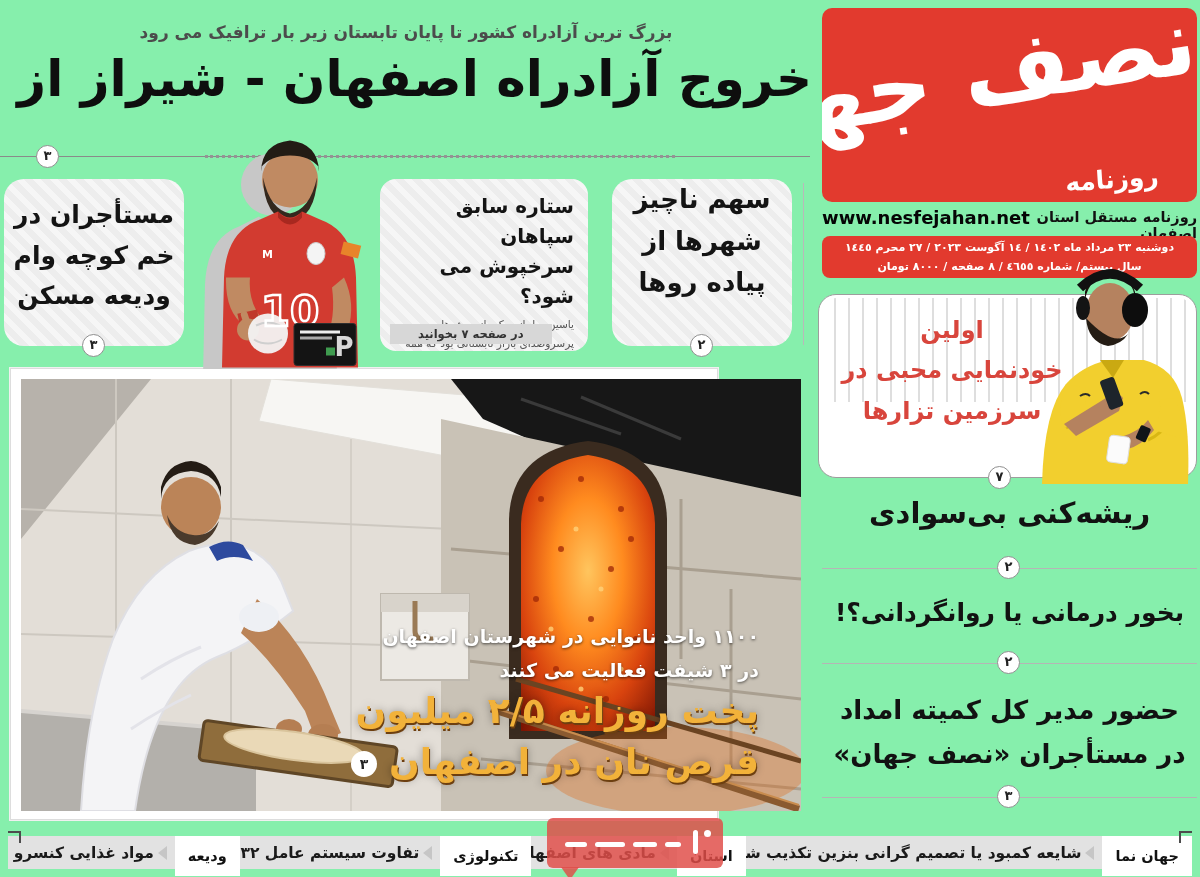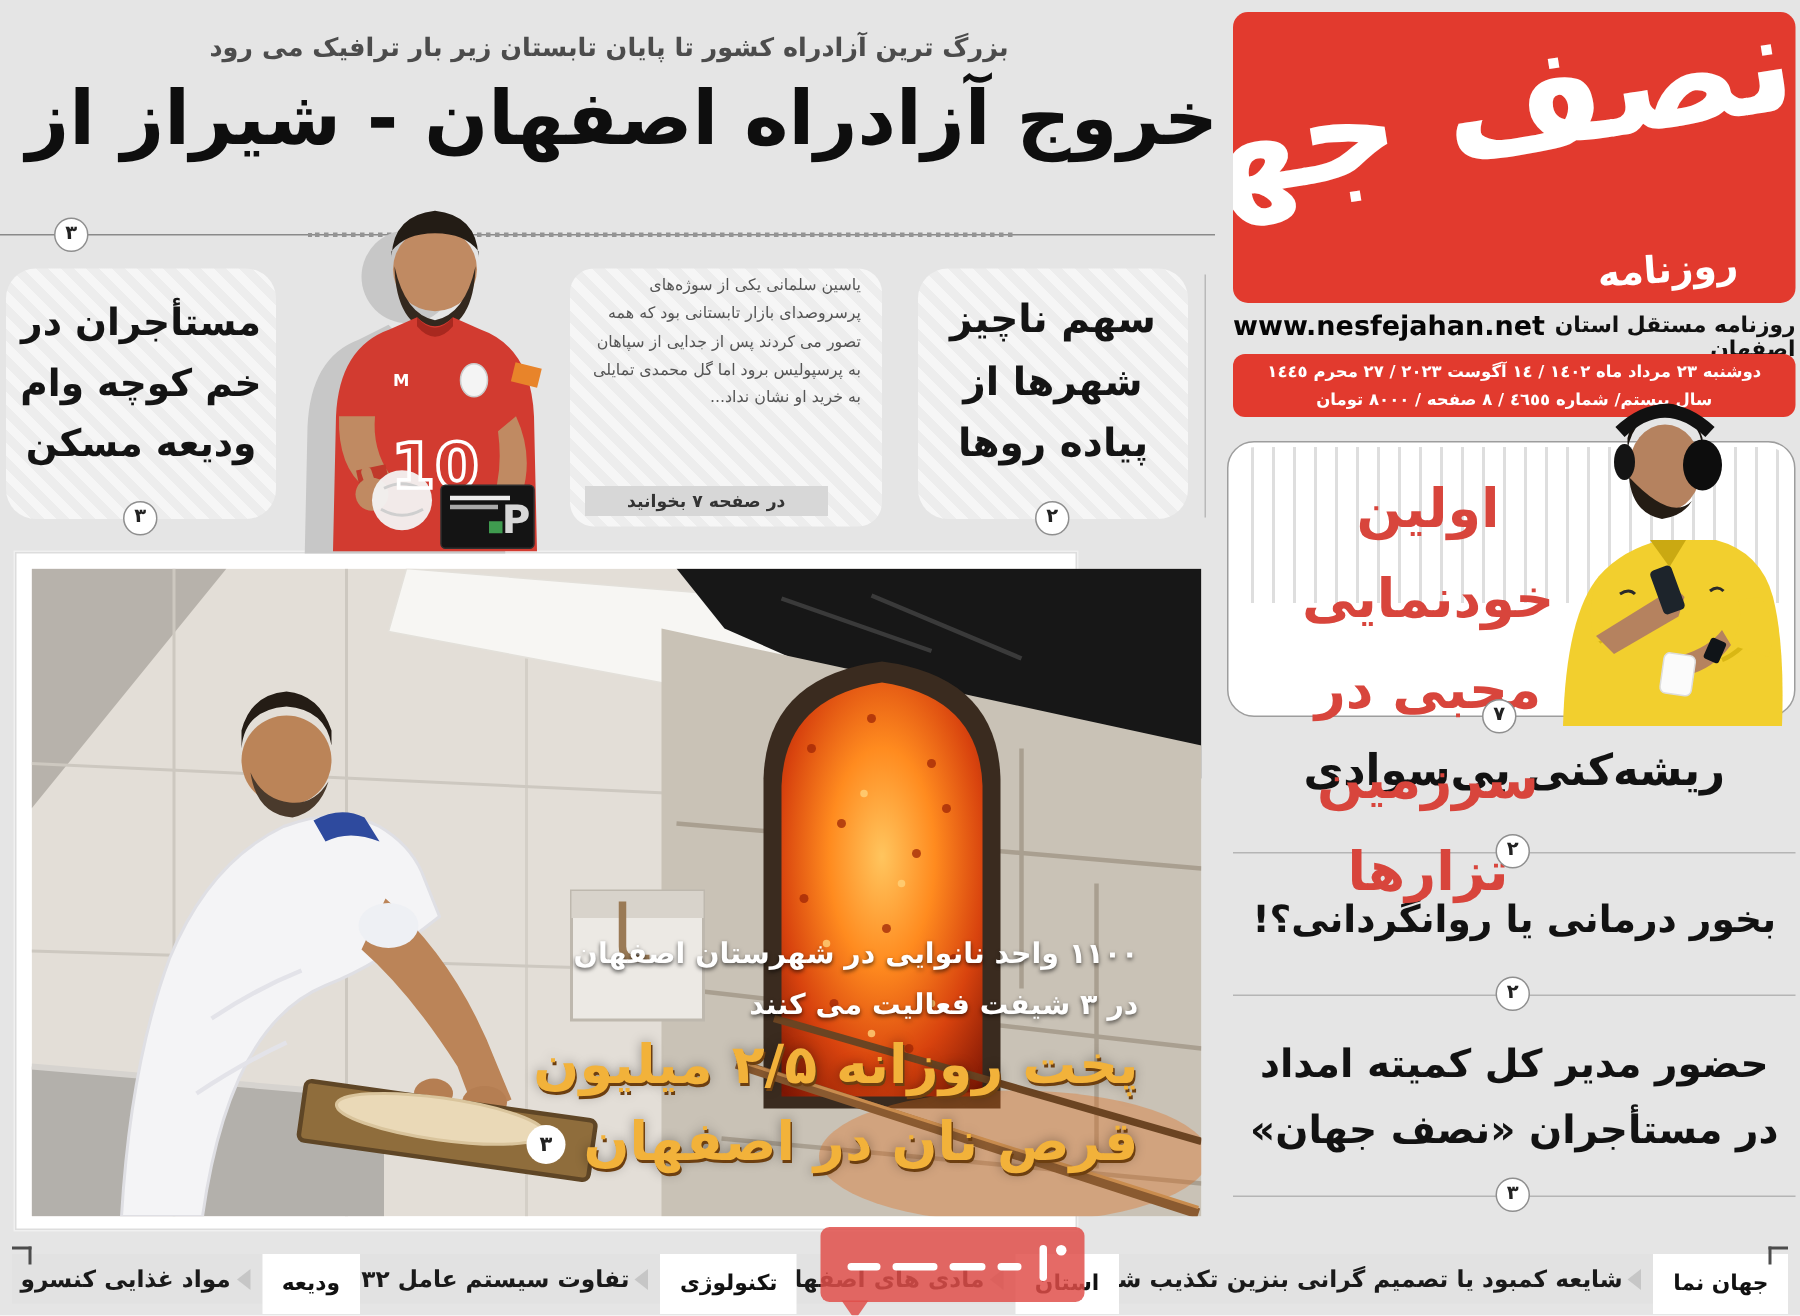--- a/index.html
+++ b/index.html
@@ -1,18 +1,18 @@
 <!DOCTYPE html>
 <html lang="fa"><head>
 <meta charset="utf-8">
 <style>
   * { margin:0; padding:0; box-sizing:border-box; }
   html,body { background:#ffffff; }
   body { font-family:"DejaVu Sans", sans-serif; }
-  .page { position:relative; width:1200px; height:877px; background:#e5e5e5; overflow:hidden; }
+  .page { position:relative; width:1200px; height:877px; background:#86efac; overflow:hidden; }
 
   
   .kicker { position:absolute; left:0; top:22px; width:812px; text-align:center;
             direction:rtl; font-size:17px; font-weight:600; color:#4c4c4c; }
   .lead-headline { position:absolute; left:0; top:50px; width:812px; text-align:center;
             direction:rtl; font-size:50px; font-weight:800; color:#0e0e0e; white-space:nowrap; }
   .lead-rule { position:absolute; left:0; top:156px; width:810px; border-top:1.5px solid #8a8a8a; }
   .lead-rule .dotted { position:absolute; left:205px; top:-2.5px; width:470px; border-top:3px dotted #949494; }
 
   
@@ -27,21 +27,21 @@
   .card-housing .t { margin-top:16px; direction:rtl; text-align:center; font-size:25px;
                      font-weight:800; line-height:1.62; color:#141414; }
   .card-sepahan { left:380px; top:179px; width:208px; height:172px; border-radius:16px; overflow:hidden; }
   .card-sepahan .t { margin:12px 14px 4px; direction:rtl; text-align:right; font-size:20px;
                      font-weight:800; line-height:1.5; color:#141414; }
   .card-sepahan .b { margin:2px 14px 0 10px; direction:rtl; text-align:right; font-size:10.6px;
                      line-height:1.78; color:#555; }
   .chip { position:absolute; left:10px; bottom:7px; background:#d7d7d7; color:#333;
           font-size:11.5px; font-weight:bold; padding:3px 28px; direction:rtl;text-align:center; }
   .card-sidewalks { left:612px; top:179px; width:180px; height:167px; }
-  .card-sidewalks .t { margin-top:14px; direction:rtl; text-align:center; font-size:26px;
+  .card-sidewalks .t { direction:rtl; text-align:center; font-size:26px;
                        font-weight:800; line-height:1.6; color:#141414; }
   .vrule { position:absolute; left:803px; top:183px; width:1px; height:162px; background:#b9b9b9; }
 
   .footballer { position:absolute; left:198px; top:126px; width:184px; height:243px; z-index:3; }
 
   
   .photo-frame { position:absolute; left:10px; top:368px; width:708px; height:452px;
                  background:#fff; border:1px solid #ddd; box-shadow:0 0 0 1px #f0f0f0; }
   .photo { position:absolute; left:10px; top:10px; width:780px; height:432px; overflow:hidden; }
   .photo-cap { position:absolute; right:42px; top:240px; direction:rtl; text-align:right;
@@ -69,21 +69,21 @@
              background:#e23a2e; border-radius:8px; color:#fff; direction:rtl;
              display:flex; flex-direction:column; justify-content:center; align-items:center;
              font-size:11px; font-weight:bold; line-height:1.75; z-index:2; }
 
   .mohebbi-card { position:absolute; left:818px; top:294px; width:379px; height:184px;
                   border:1.5px solid #9d9d9d; border-radius:18px; background:#fff; z-index:1; }
   .mohebbi-card .stripes { position:absolute; left:3px; right:3px; top:3px; height:104px;
                   border-radius:15px 15px 0 0;
                   background:repeating-linear-gradient(90deg,#fff 0 12px,#dedede 12px 14px); }
   .mohebbi-title { position:absolute; left:826px; top:310px; width:252px; direction:rtl;
-                  text-align:center; color:#d8453c; font-size:36px; font-weight:800;
+                  text-align:center; color:#d8453c; font-size:24px; font-weight:800;
                   line-height:1.68; z-index:3; }
   .yellow-man { position:absolute; left:1022px; top:248px; width:178px; height:236px; z-index:6; }
 
   .rc-item { position:absolute; left:822px; width:375px; direction:rtl; text-align:center;
              color:#121212; font-weight:800; }
   .rc-sep { position:absolute; left:822px; width:375px; border-top:1.5px solid #b5b5b5; }
 
   
   .bbar { position:absolute; left:8px; top:836px; width:1184px; height:33px; background:#e2e2e2;
           display:flex; direction:rtl; align-items:flex-start; }
@@ -148,20 +148,24 @@
     <ellipse cx="118" cy="126" rx="9" ry="11" fill="#f4f4f4" stroke="#cccccc"></ellipse>
     <text x="64" y="130" font-size="11" font-weight="bold" fill="#ffffff" font-family="DejaVu Sans">M</text>
     <rect x="96" y="196" width="62" height="42" rx="3" fill="#141414" stroke="#2e2e2e"></rect>
     <text x="146" y="228" font-size="26" font-weight="bold" text-anchor="middle" fill="#d8d8d8" font-family="DejaVu Sans">P</text>
     <rect x="128" y="220" width="9" height="8" fill="#3f9b4f"></rect>
     <rect x="102" y="203" width="40" height="3" fill="#eeeeee"></rect>
     <rect x="102" y="209" width="32" height="3" fill="#aaaaaa"></rect>
   </svg>
 
   <div class="card card-sepahan">
+    <div class="t">
+      <div>ستاره سابق سپاهان</div>
+      <div>سرخپوش می شود؟</div>
+    </div>
     <div class="b">یاسین سلمانی یکی از سوژه‌های پرسروصدای بازار تابستانی بود که همه تصور می کردند پس از جدایی از سپاهان به پرسپولیس برود اما گل محمدی تمایلی به خرید او نشان نداد...</div>
     <div class="chip">در صفحه ۷ بخوانید</div>
   </div>
 
   <div class="card card-sidewalks">
     <div class="t">
       <div>سهم ناچیز</div>
       <div>شهرها از</div>
       <div>پیاده روها</div>
     </div>

